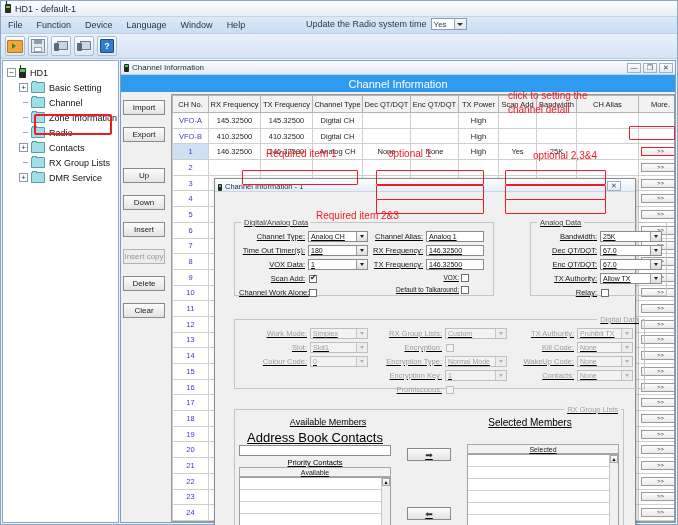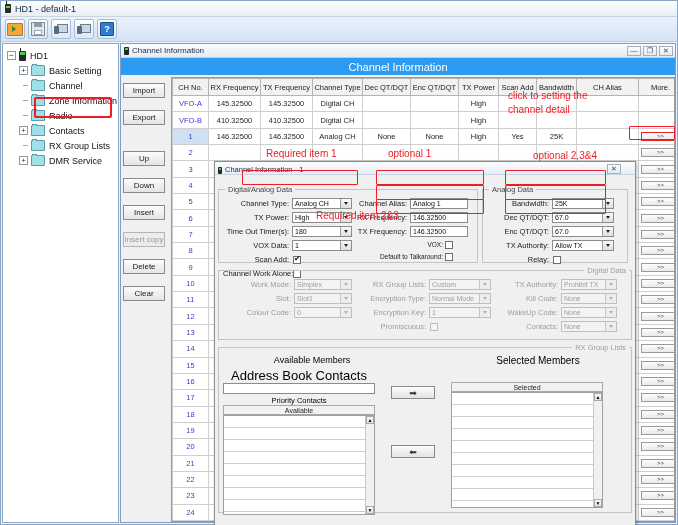--- a/index.html
+++ b/index.html
@@ -275,22 +275,22 @@
     height: 12px; background: linear-gradient(#fcfdfe,#e6edf6);
     border-bottom: 1px solid #c9d6e3;
     display: flex; align-items: flex-end; padding: 0 14px 0 3px;
     font-size: 7.5px; color: #1b2c40; flex: none;
   }
   .dlg-title .rico3 { width:4px;height:7px;background:#262626;margin-right:3px;border-radius:1px;position:relative;flex:none;}
   .dlg-title .rico3::after{content:"";position:absolute;left:1px;top:1px;width:2px;height:2px;background:#4ccc4c;}
   .dlg-body { flex: 1; padding: 3px; position: relative; }
 
   fieldset.grp {
-    border: 1px solid #c4c4c4; margin: 0; padding: 3px 4px 16px 4px;
-    position: relative; background: transparent;
+    border: 1px solid #c4c4c4; margin: 16px; padding: 3px 4px 16px 4px;
+    position: relative; background: transparent; text-decoration: underline;
   }
   fieldset.grp > legend {
     font-size: 7.5px; color: #444; padding: 0 3px; margin-left: 2px;
   }
   .row { display: flex; align-items: center; height: 13px; margin-bottom: 1px; }
   .lbl { font-size: 7.5px; color: #1a1a1a; text-align: right; white-space: nowrap; }
   .lbl.dim { color: #9d9d9d; text-align: right; }
   .combo {
     height: 11px; background: #fff; border: 1px solid #8c8c8c;
     box-sizing: border-box; display: flex; align-items: center;
@@ -362,20 +362,35 @@
 </head>
 <body>
 
 <div class="app">
 
   <div class="titlebar">
     <span class="radio-glyph"></span>
     <span>HD1  -  default-1</span>
   </div>
 
+  <div class="menubar">
+    <div class="mi">File</div>
+    <div class="mi">Function</div>
+    <div class="mi">Device</div>
+    <div class="mi">Language</div>
+    <div class="mi">Window</div>
+    <div class="mi">Help</div>
+    <div class="sys-time">
+      <span>Update the Radio system time</span>
+      <span class="minicombo">
+        <span>Yes</span>
+        <span class="arrow"></span>
+      </span>
+    </div>
+  </div>
 
   <div class="toolbar">
     <div class="tbtn">
         <span class="ic-open"></span>
       </div>
     <div class="tbtn">
         <span class="ic-save"></span>
       </div>
     <div class="tbtn">
         <span class="ic-read"></span>
@@ -905,27 +920,20 @@
 
               <div style="display:flex; gap:4px; margin-top:7px;">
                 <fieldset class="grp" style="width:260px; height:78px; box-sizing:border-box;">
                   <legend>Digital/Analog Data</legend>
                   <div style="display:flex;">
                     <div style="width:132px;">
                       <div class="row">
                         <span class="lbl" style="width:66px">Channel Type:</span>
                         <span class="combo" style="width:60px; margin-left:3px;">
                           <span>Analog CH</span>
-                          <span class="cbtn"></span>
-                        </span>
-                      </div>
-                      <div class="row">
-                        <span class="lbl" style="width:66px">TX Power:</span>
-                        <span class="combo" style="width:60px; margin-left:3px;">
-                          <span>High</span>
                           <span class="cbtn"></span>
                         </span>
                       </div>
                       <div class="row">
                         <span class="lbl" style="width:66px">Time Out Timer(s):</span>
                         <span class="combo" style="width:60px; margin-left:3px;">
                           <span>180</span>
                           <span class="cbtn"></span>
                         </span>
                       </div>
@@ -1043,20 +1051,24 @@
 
                   <div style="width:138px;">
                     <div class="row">
                       <span class="lbl dim" style="width:68px">RX Group Lists:</span>
                       <span class="combo dim" style="width:62px; margin-left:3px;">
                         <span>Custom</span>
                         <span class="cbtn"></span>
                       </span>
                     </div>
                     <div class="row">
+                      <span class="lbl dim" style="width:68px">Encryption:</span>
+                      <span class="chk dim" style="margin-left:4px"></span>
+                    </div>
+                    <div class="row">
                       <span class="lbl dim" style="width:68px">Encryption Type:</span>
                       <span class="combo dim" style="width:62px; margin-left:3px;">
                         <span>Normal Mode</span>
                         <span class="cbtn"></span>
                       </span>
                     </div>
                     <div class="row">
                       <span class="lbl dim" style="width:68px">Encryption Key:</span>
                       <span class="combo dim" style="width:62px; margin-left:3px;">
                         <span>1</span>

